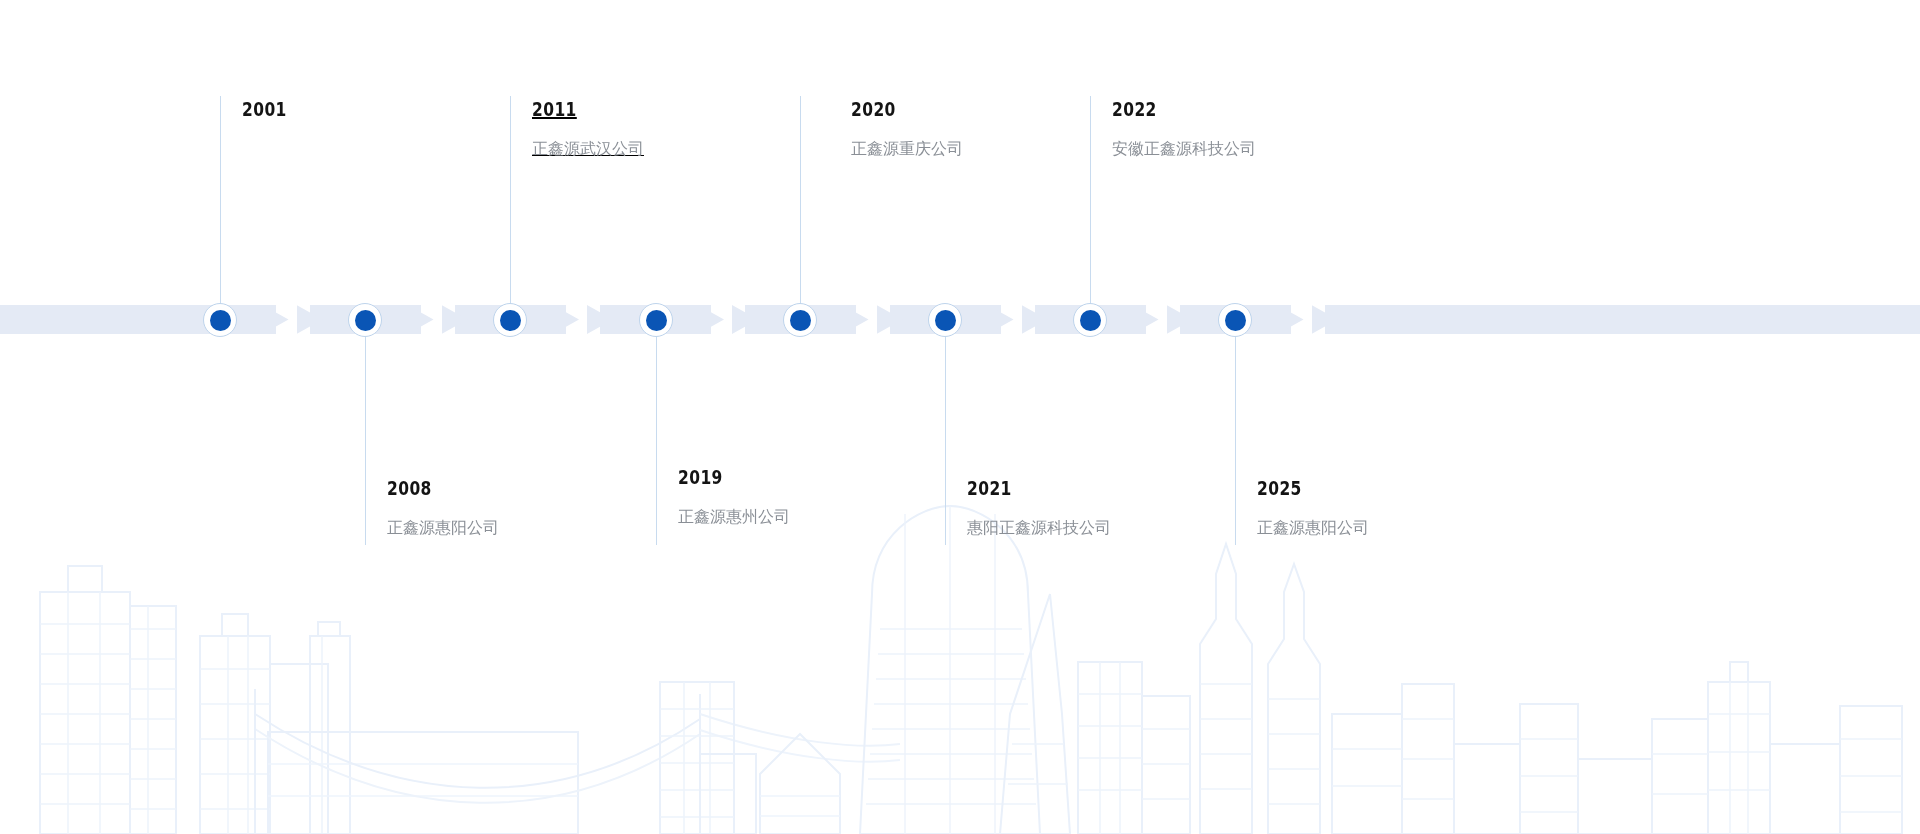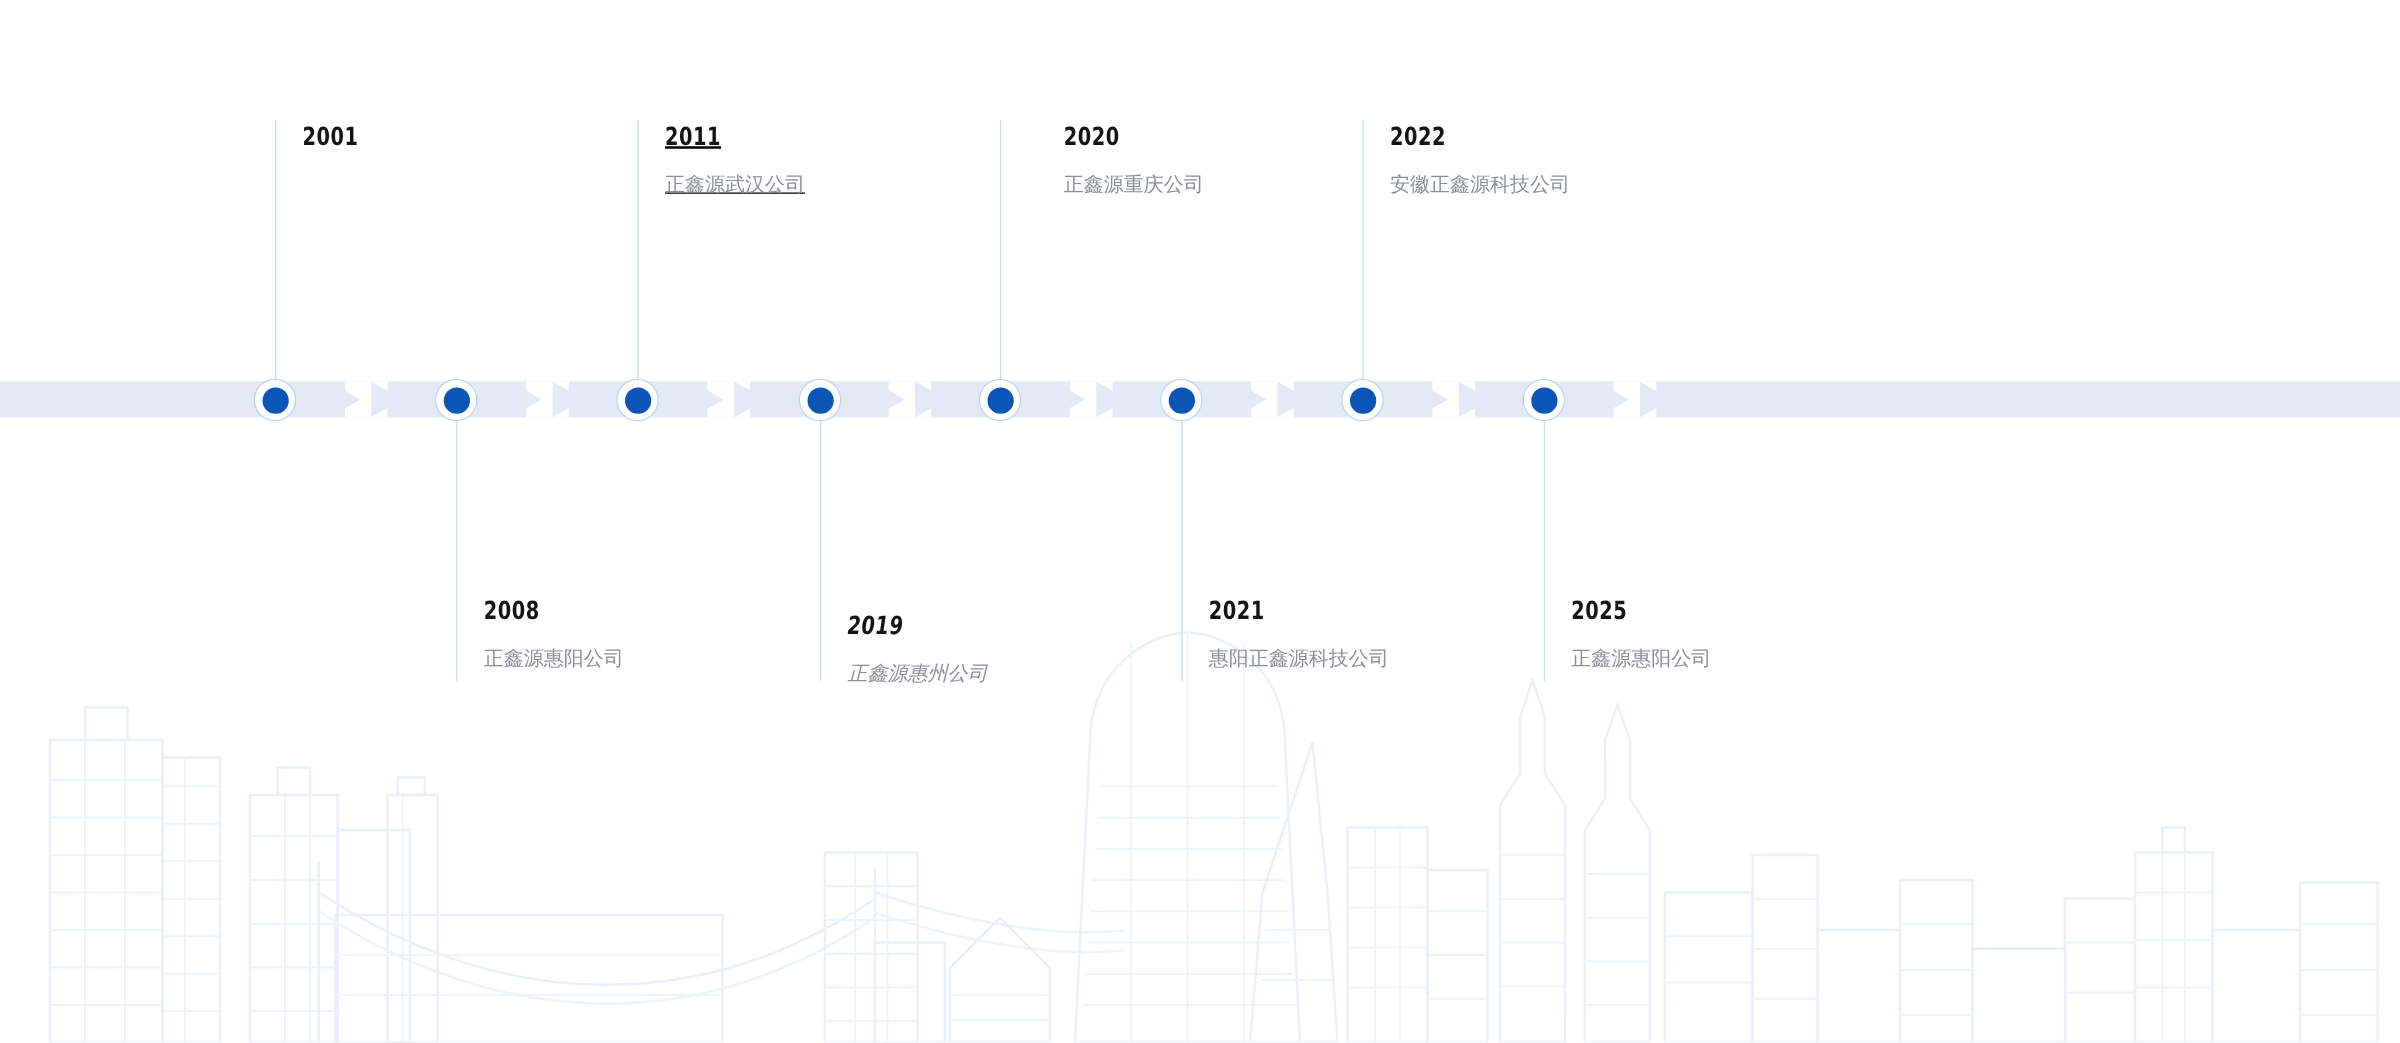--- a/index.html
+++ b/index.html
@@ -279,21 +279,21 @@
       <span class="dot"></span>
     </div>
     <div class="lbl top" style="left: 532px; top: 99px; text-decoration: underline;">
       <div class="year">2011</div>
       <div class="name">正鑫源武汉公司</div>
     </div>
     <div class="conn" style="left: 656px; top: 319px; height: 226px;"></div>
     <div class="node" style="left: 656px;">
       <span class="dot"></span>
     </div>
-    <div class="lbl bottom" style="left: 678px; top: 490px; font-style: italic;">
+    <div class="lbl bottom" style="left: 678px; top: 467px;">
       <div class="year">2019</div>
       <div class="name">正鑫源惠州公司</div>
     </div>
     <div class="conn" style="left: 800px; top: 96px; height: 223px;"></div>
     <div class="node" style="left: 800px;">
       <span class="dot"></span>
     </div>
     <div class="lbl top" style="left: 851px; top: 99px;">
       <div class="year">2020</div>
       <div class="name">正鑫源重庆公司</div>

